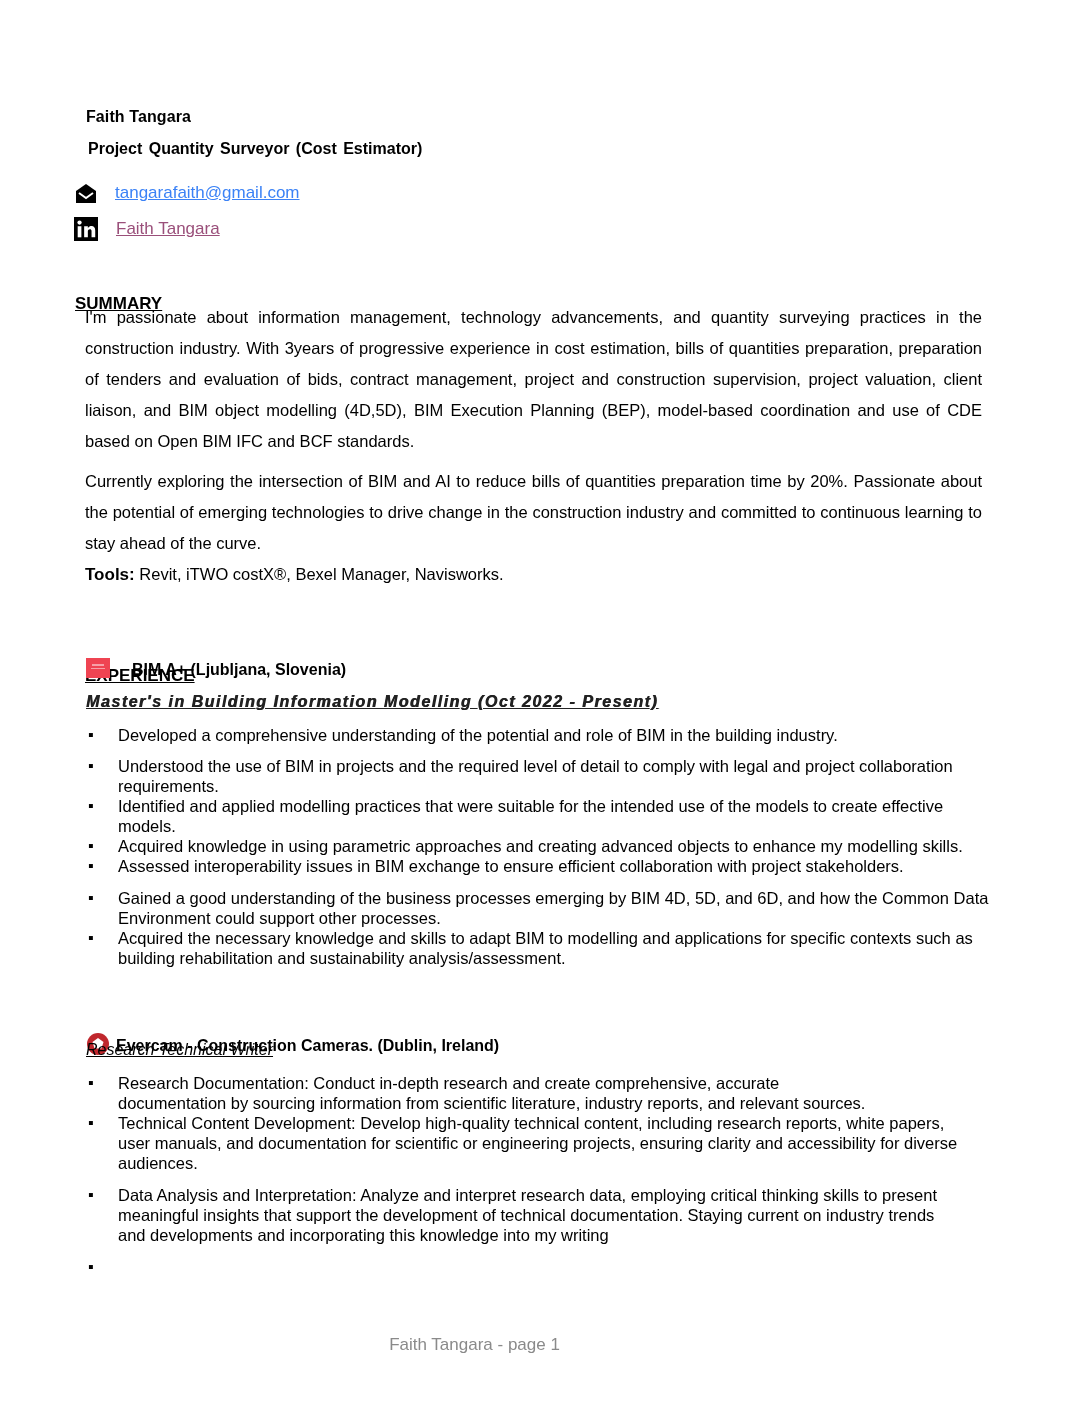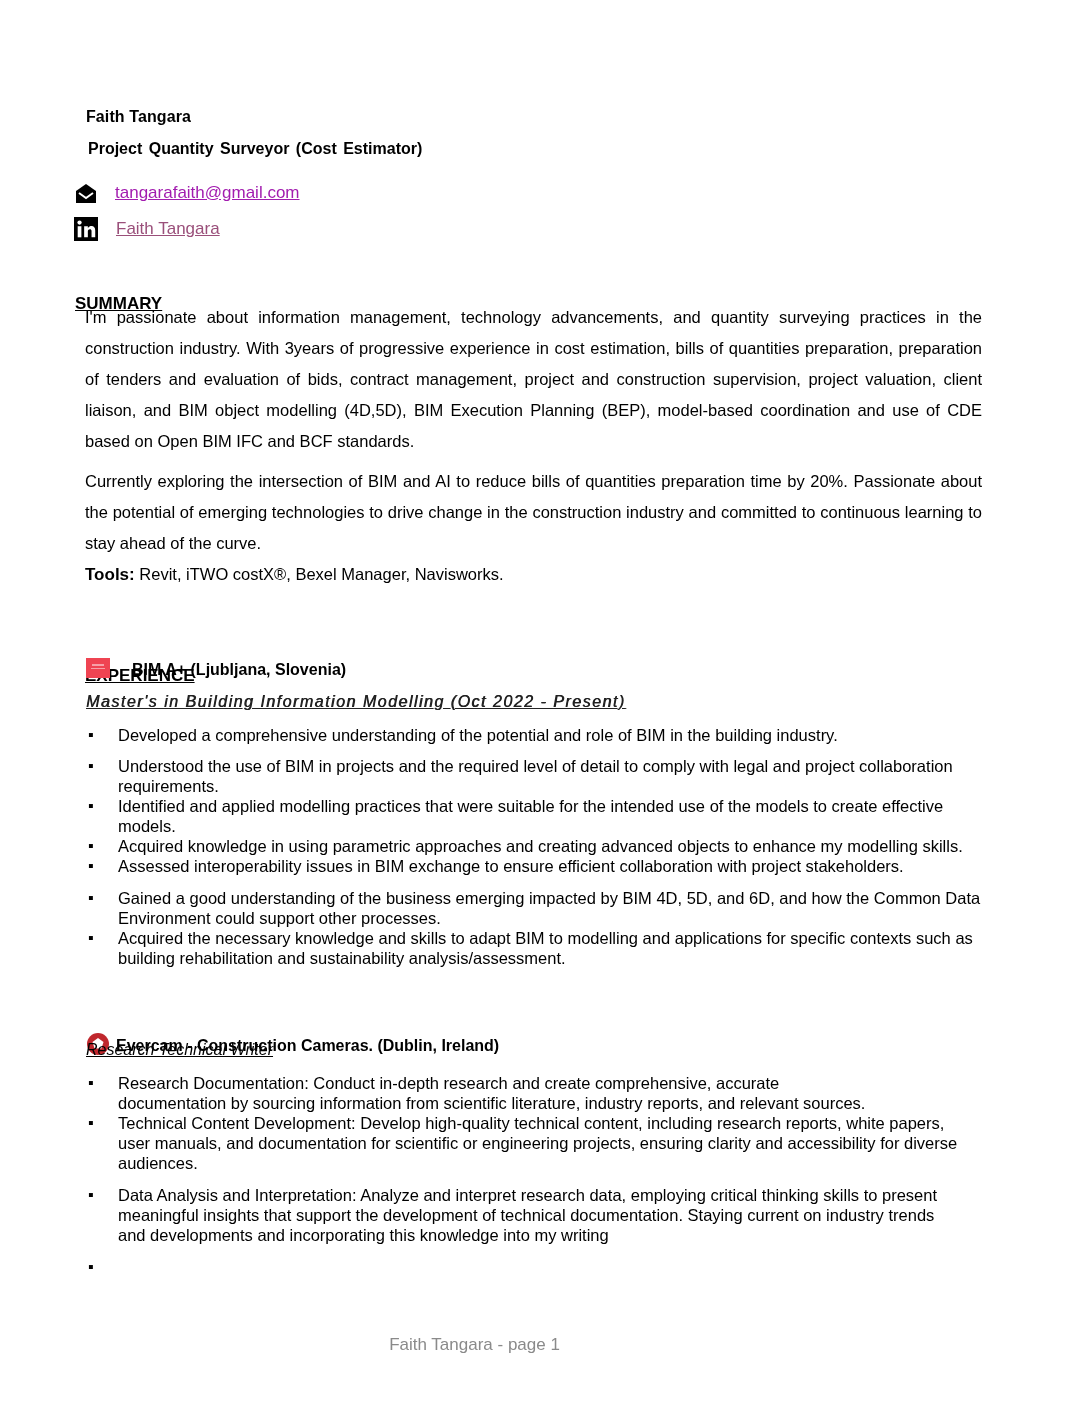--- a/index.html
+++ b/index.html
@@ -16,21 +16,21 @@
       font-size: 16px; font-weight: bold; letter-spacing: 0.1px;
     }
     .role {
       left: 88px; top: 140px;
       font-size: 16px; font-weight: bold; word-spacing: 2px;
     }
     .contact-row { left: 74px; height: 26px; display: flex; align-items: center; }
     .contact-row .icon { width: 24px; height: 24px; display: inline-flex; align-items: center; justify-content: center; }
     .email-row { top: 180px; }
     .email-link {
-      margin-left: 17px; font-size: 17px; color: #a21caf; text-decoration: underline;
+      margin-left: 17px; font-size: 17px; color: #3b82f6; text-decoration: underline;
     }
     .li-row { top: 216px; }
     .li-link {
       margin-left: 18px; font-size: 17px; color: #9a4f7a; text-decoration: underline;
     }
     .section-head {
       font-size: 17px; font-weight: bold; text-decoration: underline; margin-top: 39px;
     }
     .summary-head { left: 75px; top: 255px; }
     .para {
@@ -44,21 +44,21 @@
     .exp-head { left: 85px; top: 627px; }
     .org-row { left: 86px; display: flex; align-items: center; }
     .org-name { font-size: 16px; font-weight: bold; margin-left: 6px; }
     .bim-row { top: 658px; gap: 16px; }
     .evercam-row { top: 1012px; margin-top: 20px; }
     .role-line {
       left: 86px; font-size: 16px; font-style: italic; font-weight: normal;
       text-decoration: underline;
     }
     .bim-role {
-      top: 693px; font-weight: normal; font-style: italic; letter-spacing: 1.5px;
+      top: 693px; font-weight: bold; font-style: italic; letter-spacing: 1.5px;
       color: #222; text-shadow: 0.6px 0 0 #222;
     }
     .ever-role { top: 1041px; }
     ul.bullets { list-style: none; left: 86px; width: 910px; }
     ul.bullets li {
       position: relative; padding-left: 32px;
       font-size: 16.5px; line-height: 20px;
     }
     ul.bullets li .dash {
       position: absolute; left: 2px; top: 0; font-weight: bold; font-size: 16px;
@@ -118,21 +118,21 @@
   <span class="org-name">BIM A+ (Ljubljana, Slovenia)</span>
 </div>
 <div class="abs role-line bim-role">Master's in Building Information Modelling (Oct 2022 - Present)</div>
 
 <ul class="abs bullets bim-list">
   <li style="margin-bottom:11px"><span class="dash">▪</span><span>Developed a comprehensive understanding of the potential and role of BIM in the building industry.</span></li>
   <li style="margin-bottom:0"><span class="dash">▪</span><span>Understood the use of BIM in projects and the required level of detail to comply with legal and project collaboration requirements.</span></li>
   <li style="margin-bottom:0"><span class="dash">▪</span><span>Identified and applied modelling practices that were suitable for the intended use of the models to create effective models.</span></li>
   <li style="margin-bottom:0"><span class="dash">▪</span><span>Acquired knowledge in using parametric approaches and creating advanced objects to enhance my modelling skills.</span></li>
   <li style="margin-bottom:12px"><span class="dash">▪</span><span>Assessed interoperability issues in BIM exchange to ensure efficient collaboration with project stakeholders.</span></li>
-  <li style="margin-bottom:0"><span class="dash">▪</span><span>Gained a good understanding of the business emerging impacted by BIM 4D, 5D, and 6D, and how the Common Data Environment could support other processes.</span></li>
+  <li style="margin-bottom:0"><span class="dash">▪</span><span>Gained a good understanding of the business processes emerging by BIM 4D, 5D, and 6D, and how the Common Data Environment could support other processes.</span></li>
   <li><span class="dash">▪</span><span>Acquired the necessary knowledge and skills to adapt BIM to modelling and applications for specific contexts such as building rehabilitation and sustainability analysis/assessment.</span></li>
 </ul>
 
 <div class="abs org-row evercam-row">
   <span>
     <svg width="24" height="24" viewBox="0 0 24 24">
       <circle cx="12" cy="12" r="11" fill="#c0272d"></circle>
       <polygon points="12,6 17.5,10 15.5,16.5 8.5,16.5 6.5,10" fill="#fff"></polygon>
     </svg>
   </span>

